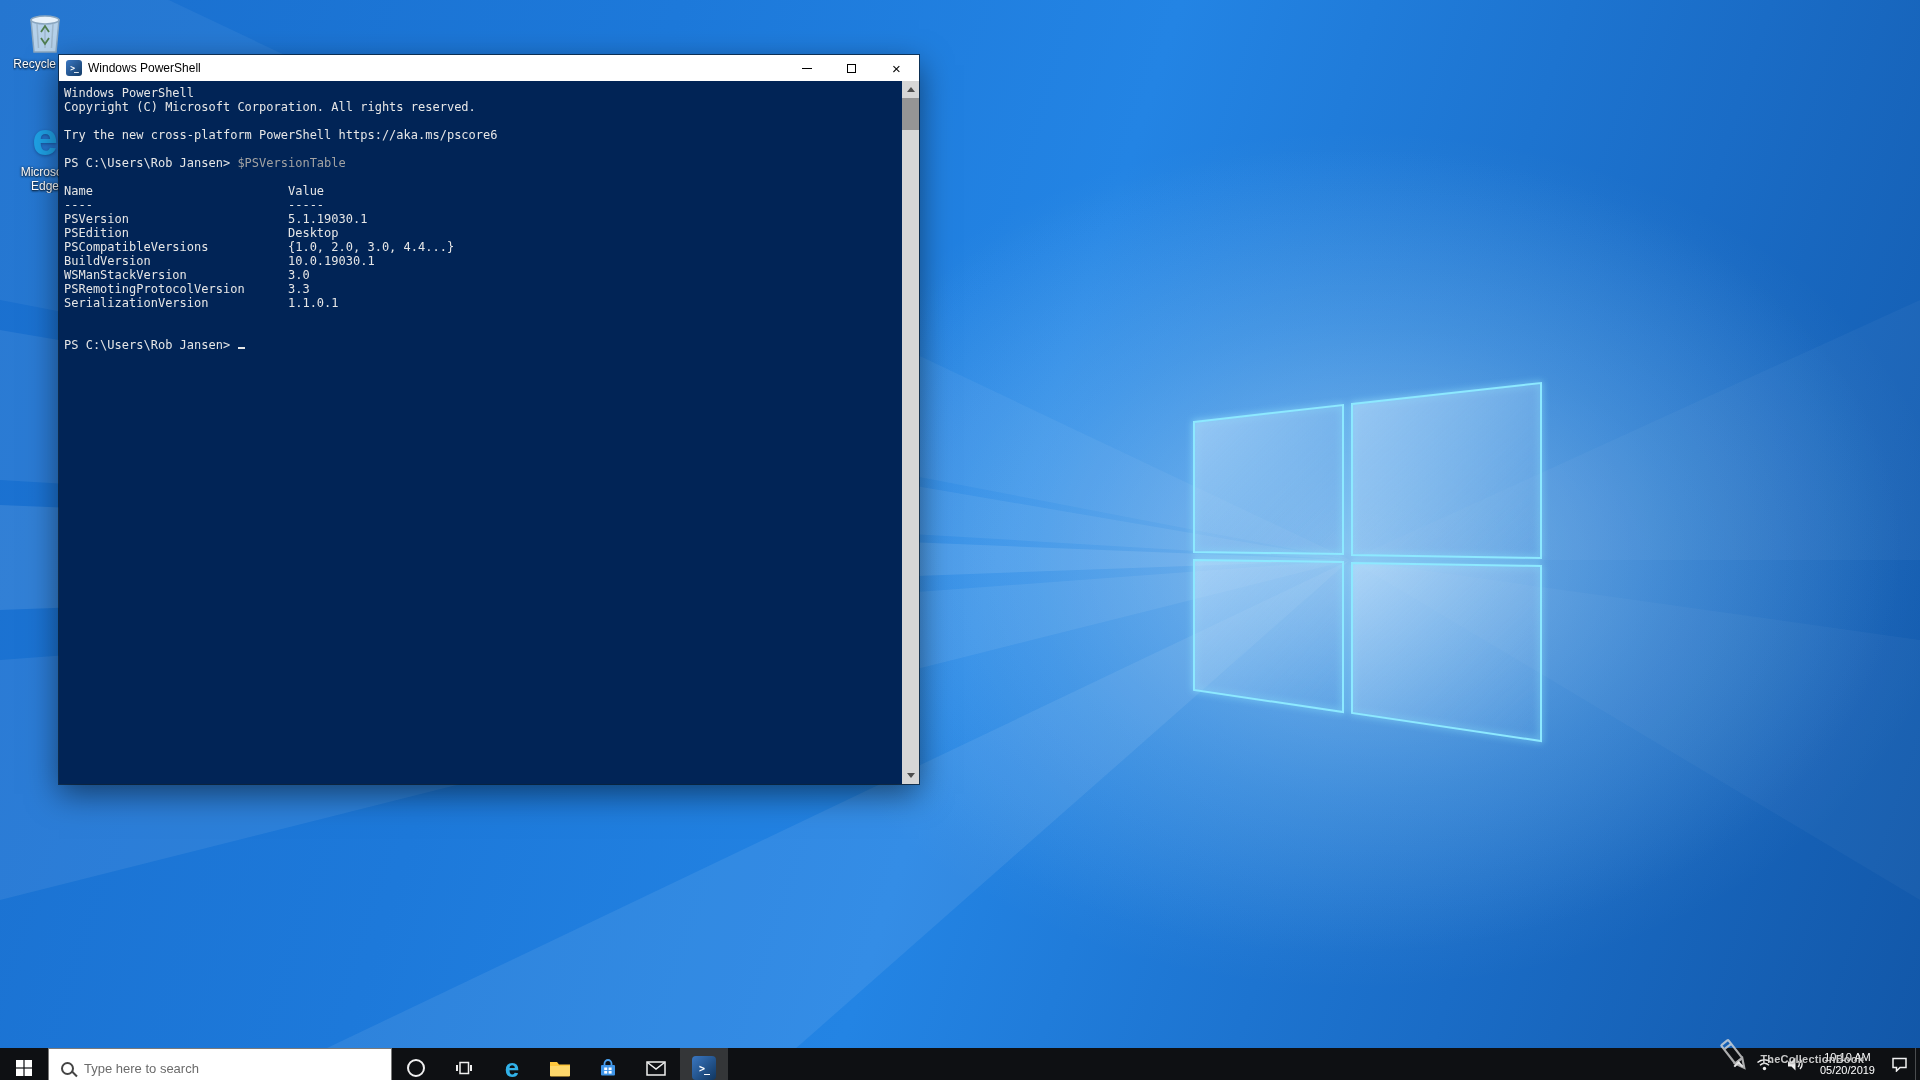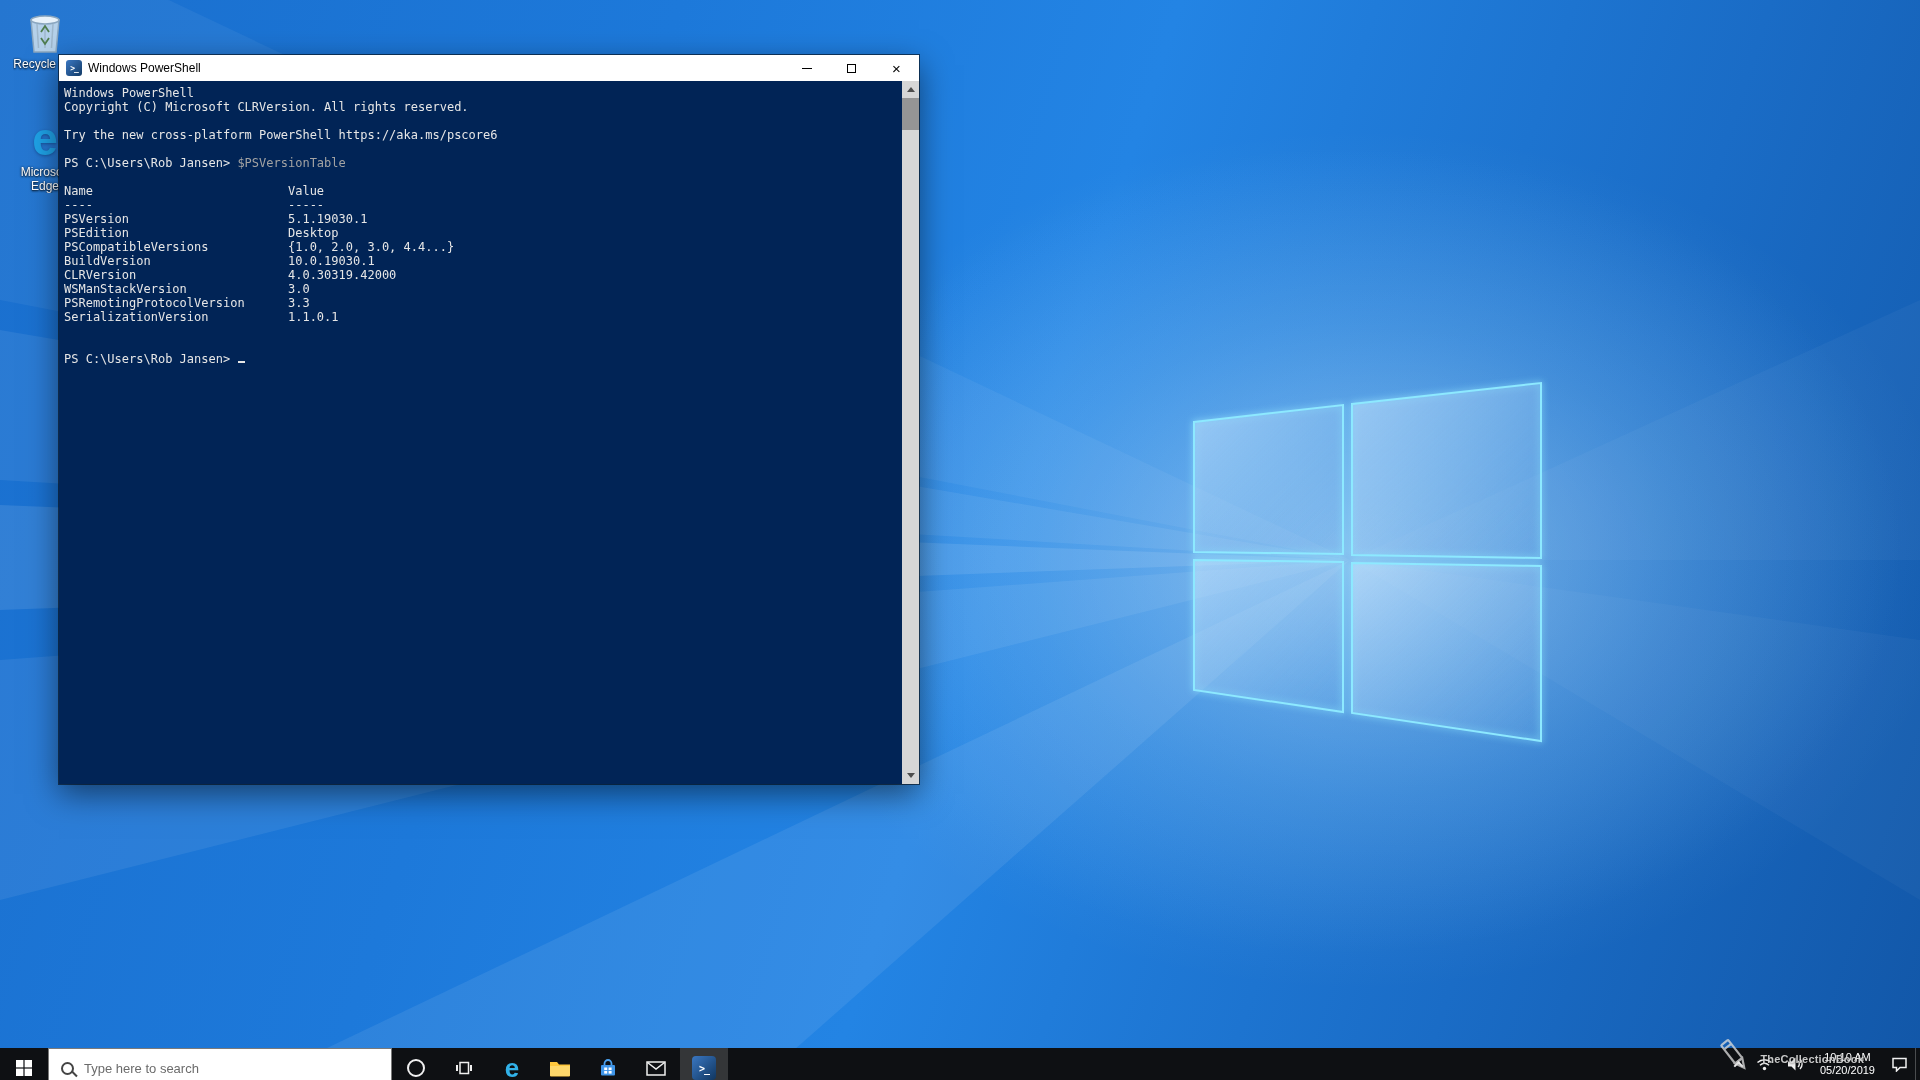--- a/index.html
+++ b/index.html
@@ -164,33 +164,32 @@
             <span class="glyph-max"></span>
           </button>
         <button>
             <span class="glyph-close">×</span>
           </button>
       </div>
     </div>
     <div class="console-wrap">
       <div class="console">
           <div class="console-line">Windows PowerShell</div>
-          <div class="console-line">Copyright (C) Microsoft CLRVersion. All rights reserved.</div>
+          <div class="console-line">Copyright (C) Microsoft Corporation. All rights reserved.</div>
           <div class="console-line">&nbsp;</div>
           <div class="console-line">Try the new cross-platform PowerShell https://aka.ms/pscore6</div>
           <div class="console-line">&nbsp;</div>
           <div class="console-line"><span>PS C:\Users\Rob Jansen&gt; </span><span class="cmd">$PSVersionTable</span></div>
           <div class="console-line">&nbsp;</div>
           <div class="console-line">Name                           Value</div>
           <div class="console-line">----                           -----</div>
           <div class="console-line">PSVersion                      5.1.19030.1</div>
           <div class="console-line">PSEdition                      Desktop</div>
           <div class="console-line">PSCompatibleVersions           {1.0, 2.0, 3.0, 4.4...}</div>
           <div class="console-line">BuildVersion                   10.0.19030.1</div>
-          <div class="console-line">CLRVersion                     4.0.30319.42000</div>
           <div class="console-line">WSManStackVersion              3.0</div>
           <div class="console-line">PSRemotingProtocolVersion      3.3</div>
           <div class="console-line">SerializationVersion           1.1.0.1</div>
           <div class="console-line">&nbsp;</div>
           <div class="console-line">&nbsp;</div>
           <div class="console-line"><span>PS C:\Users\Rob Jansen&gt; </span><span class="cursor"></span></div>
         </div>
       <div class="scrollbar">
         <div class="sb-btn sb-up">
             <span class="tri-up"></span>

